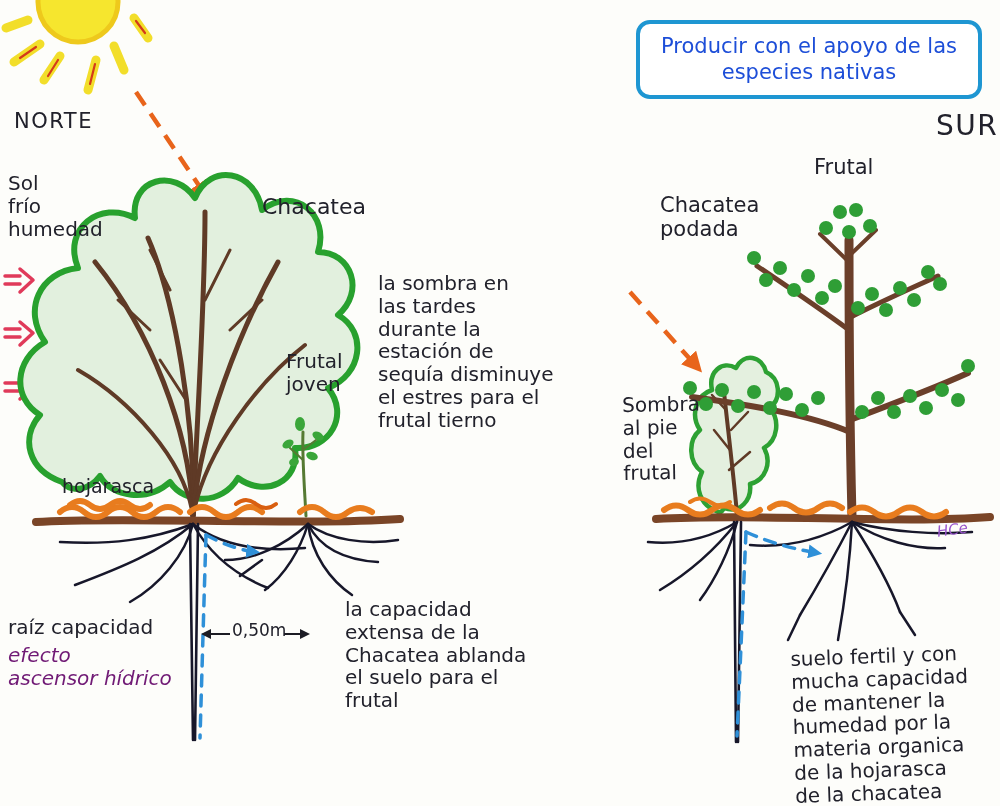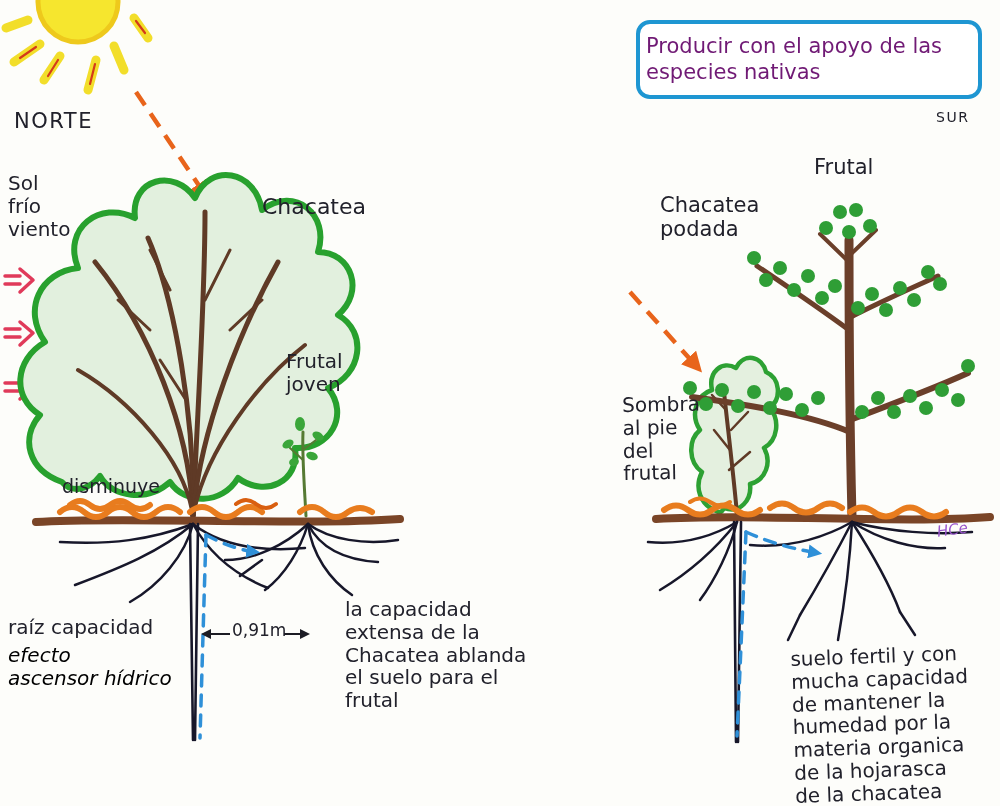--- a/index.html
+++ b/index.html
@@ -6,30 +6,30 @@
   .canvas{
     position:relative;width:1000px;height:806px;background:#fdfdfa;
     overflow:hidden;font-family:"DejaVu Sans",sans-serif;
   }
   svg.art{position:absolute;left:0;top:0;width:1000px;height:806px;}
   .txt{
     position:absolute;white-space:pre-line;color:#21212b;
     line-height:1.14;font-size:20px;transform-origin:left top;
   }
   .caps{letter-spacing:1.5px;}
-  .green{color:#000000;font-style:italic;}
+  .green{color:#701a75;font-style:italic;}
   .purple{color:#9a55cc;font-style:italic;font-size:15px;}
   .title-box{
     position:absolute;left:636px;top:20px;width:346px;
     border:4px solid #1e96d2;border-radius:14px;background:#fff;
     padding:9px 6px;box-sizing:border-box;
   }
   .title-text{
-    white-space:pre-line;font-size:21px;
-    color:#701a75;line-height:1.25;
+    white-space:pre-line;text-align:center;font-size:21px;
+    color:#1d4ed8;line-height:1.25;
   }
 </style>
 </head>
 <body>
 
 <div class="canvas">
 
   <svg class="art" viewBox="0 0 1000 806">
     <defs>
       <marker id="mOrange" viewBox="0 0 10 10" refX="7" refY="5" markerWidth="4.5" markerHeight="4.5" orient="auto">
@@ -250,40 +250,47 @@
       <path d="M746 532 C 775 545 800 550 818 553" marker-end="url(#mBlue)"></path>
     </g>
   </svg>
 
   <div class="title-box">
     <div class="title-text">Producir con el apoyo de las
 especies nativas</div>
   </div>
 
   <div class="txt caps" style="left:8px;top:110px;font-size:21px;margin-left:6px;">NORTE</div>
-  <div class="txt caps" style="left:936px;top:110px;font-size:14px;">SUR</div>
+  <div class="txt caps" style="left:936px;top:110px;font-size:28px;">SUR</div>
 
   <div class="txt" style="left:8px;top:172px;">Sol
 frío
-viento</div>
+humedad</div>
 
   <div class="txt" style="left:262px;top:194px;font-size:22px;">Chacatea</div>
 
   <div class="txt" style="left:286px;top:350px;">Frutal
 joven</div>
 
-
-  <div class="txt" style="left:62px;top:476px;font-size:19px;">disminuye</div>
+  <div class="txt" style="left:378px;top:272px;">la sombra en
+las tardes
+durante la
+estación de
+sequía disminuye
+el estres para el
+frutal tierno</div>
+
+  <div class="txt" style="left:62px;top:476px;font-size:19px;">hojarasca</div>
 
   <div class="txt" style="left:8px;top:616px;">raíz capacidad</div>
 
   <div class="txt green" style="left:8px;top:644px;">efecto
 ascensor hídrico</div>
 
-  <div class="txt" style="left:232px;top:621px;font-size:17px;">0,91m</div>
+  <div class="txt" style="left:232px;top:621px;font-size:17px;">0,50m</div>
 
   <div class="txt" style="left:345px;top:598px;">la capacidad
 extensa de la
 Chacatea ablanda
 el suelo para el
 frutal</div>
 
   <div class="txt" style="left:814px;top:156px;font-size:21px;">Frutal</div>
 
   <div class="txt" style="left:660px;top:194px;font-size:21px;">Chacatea

